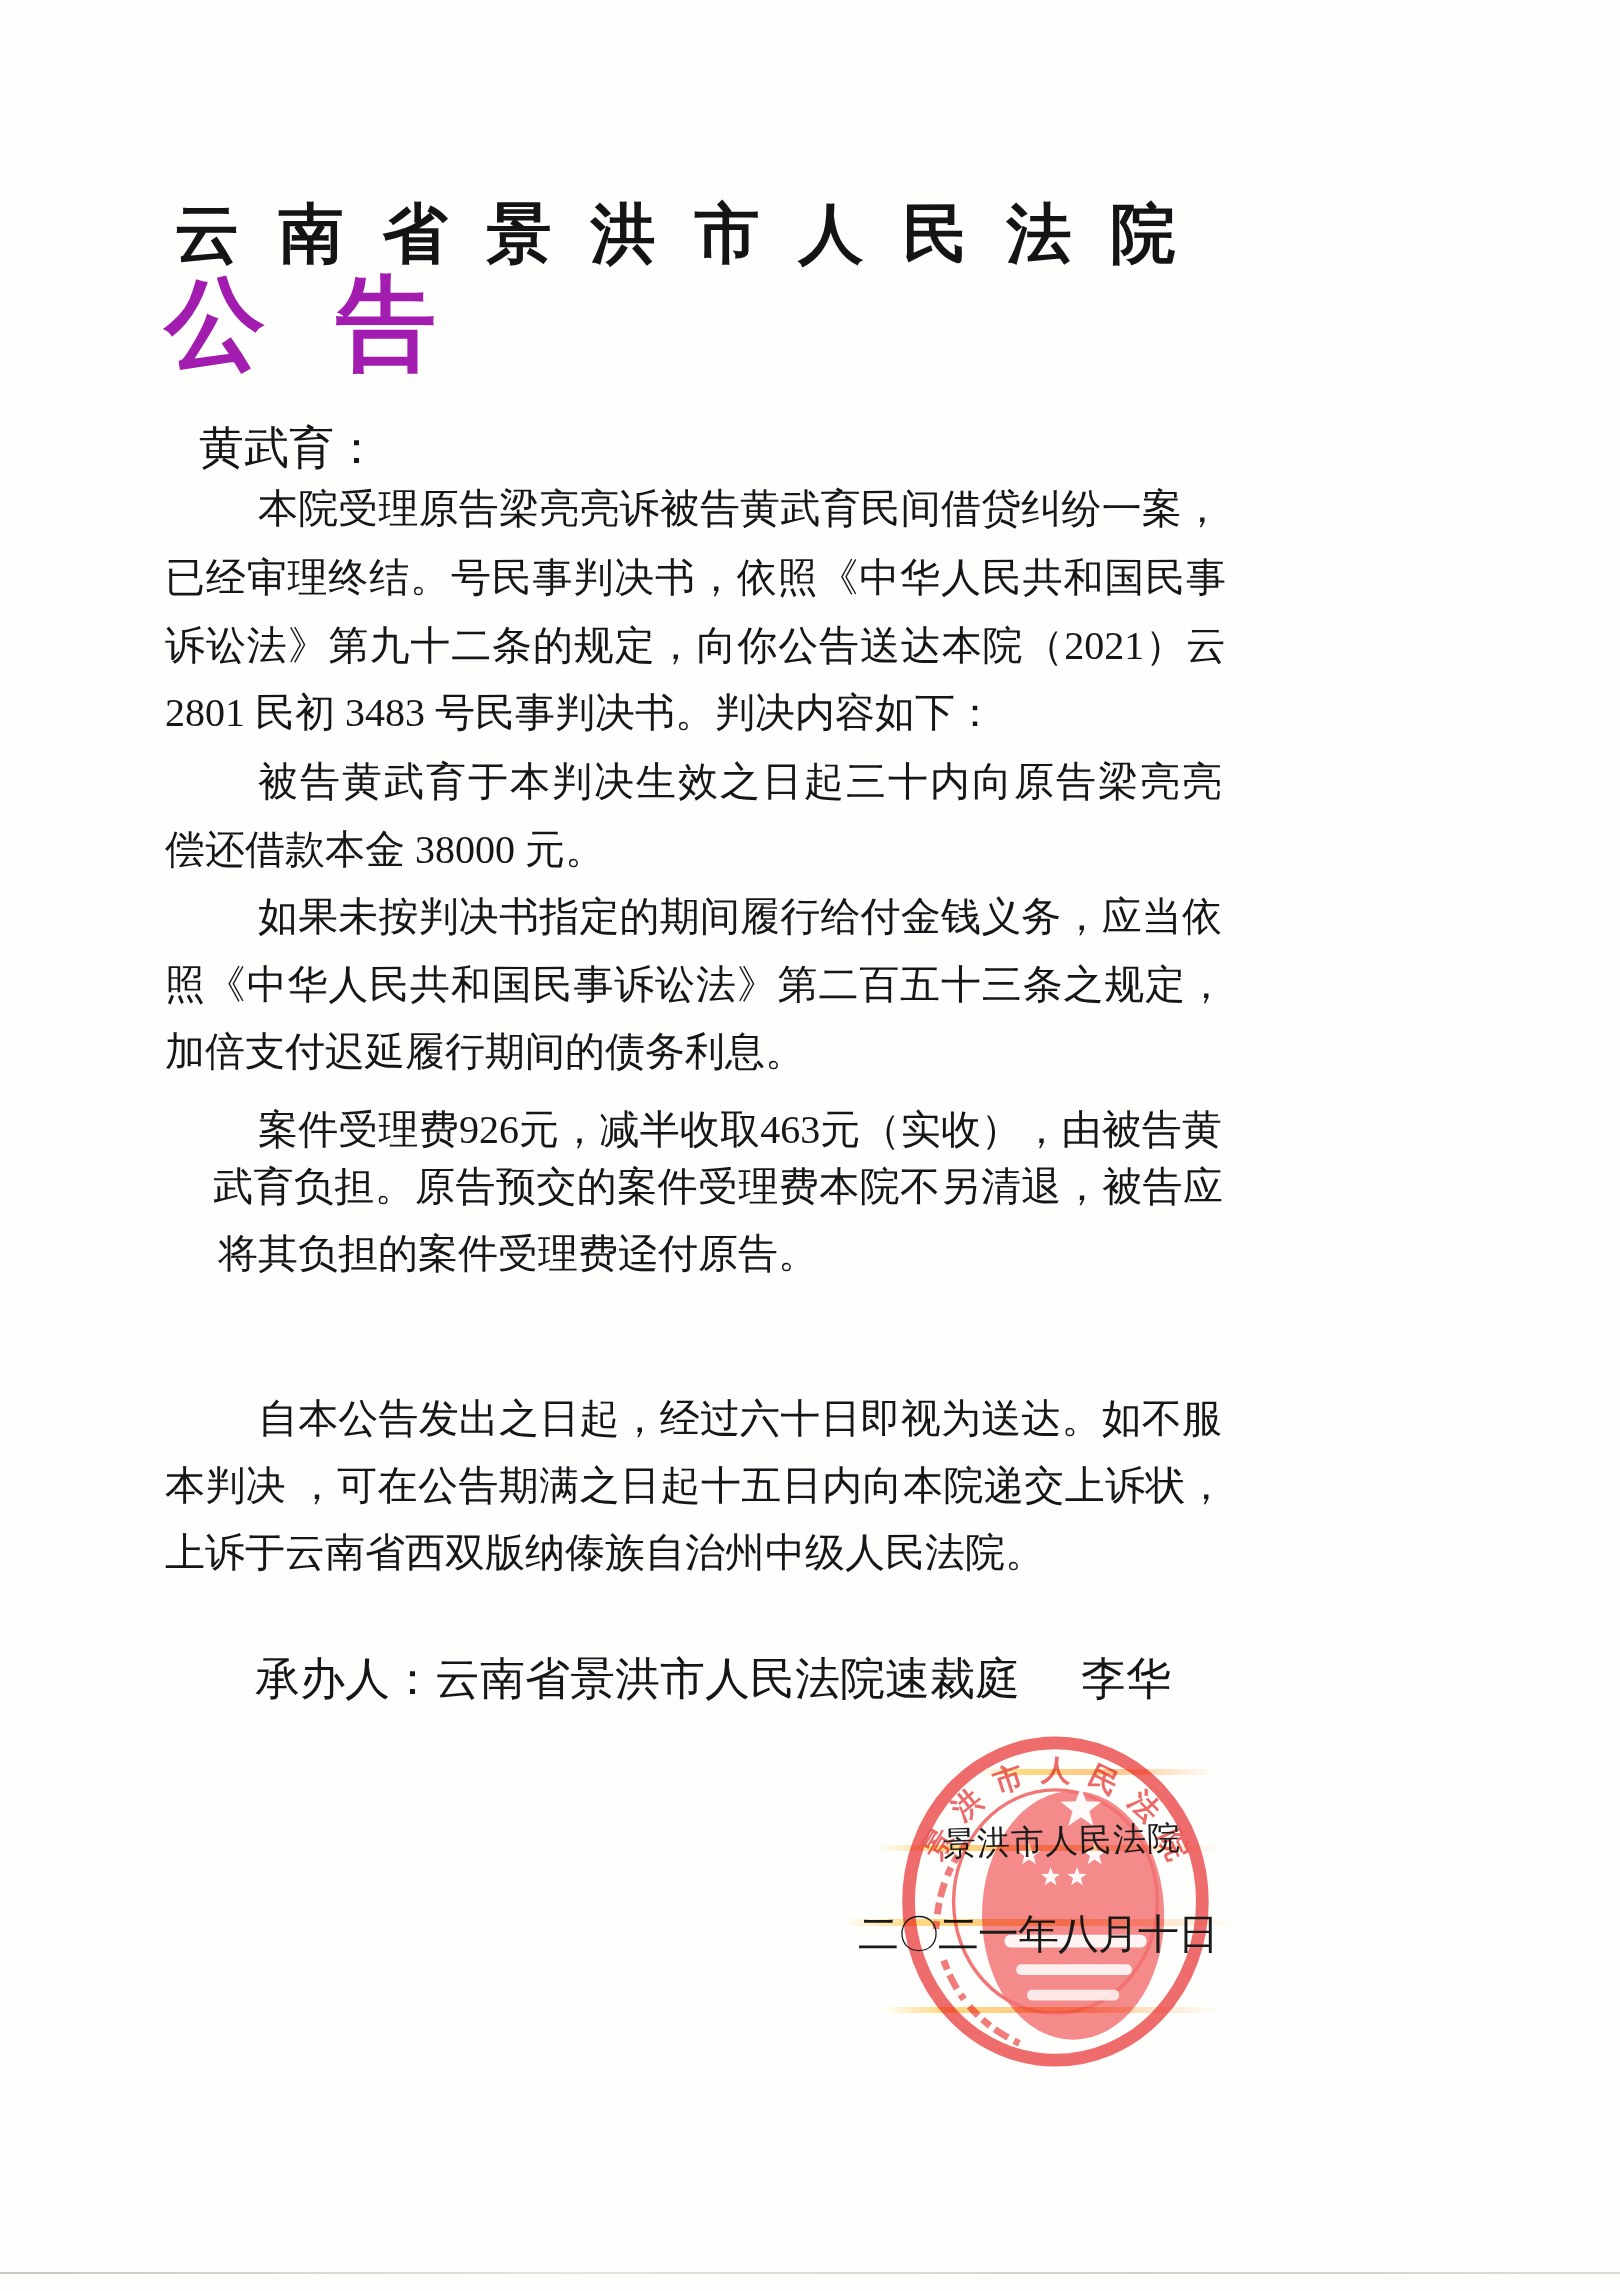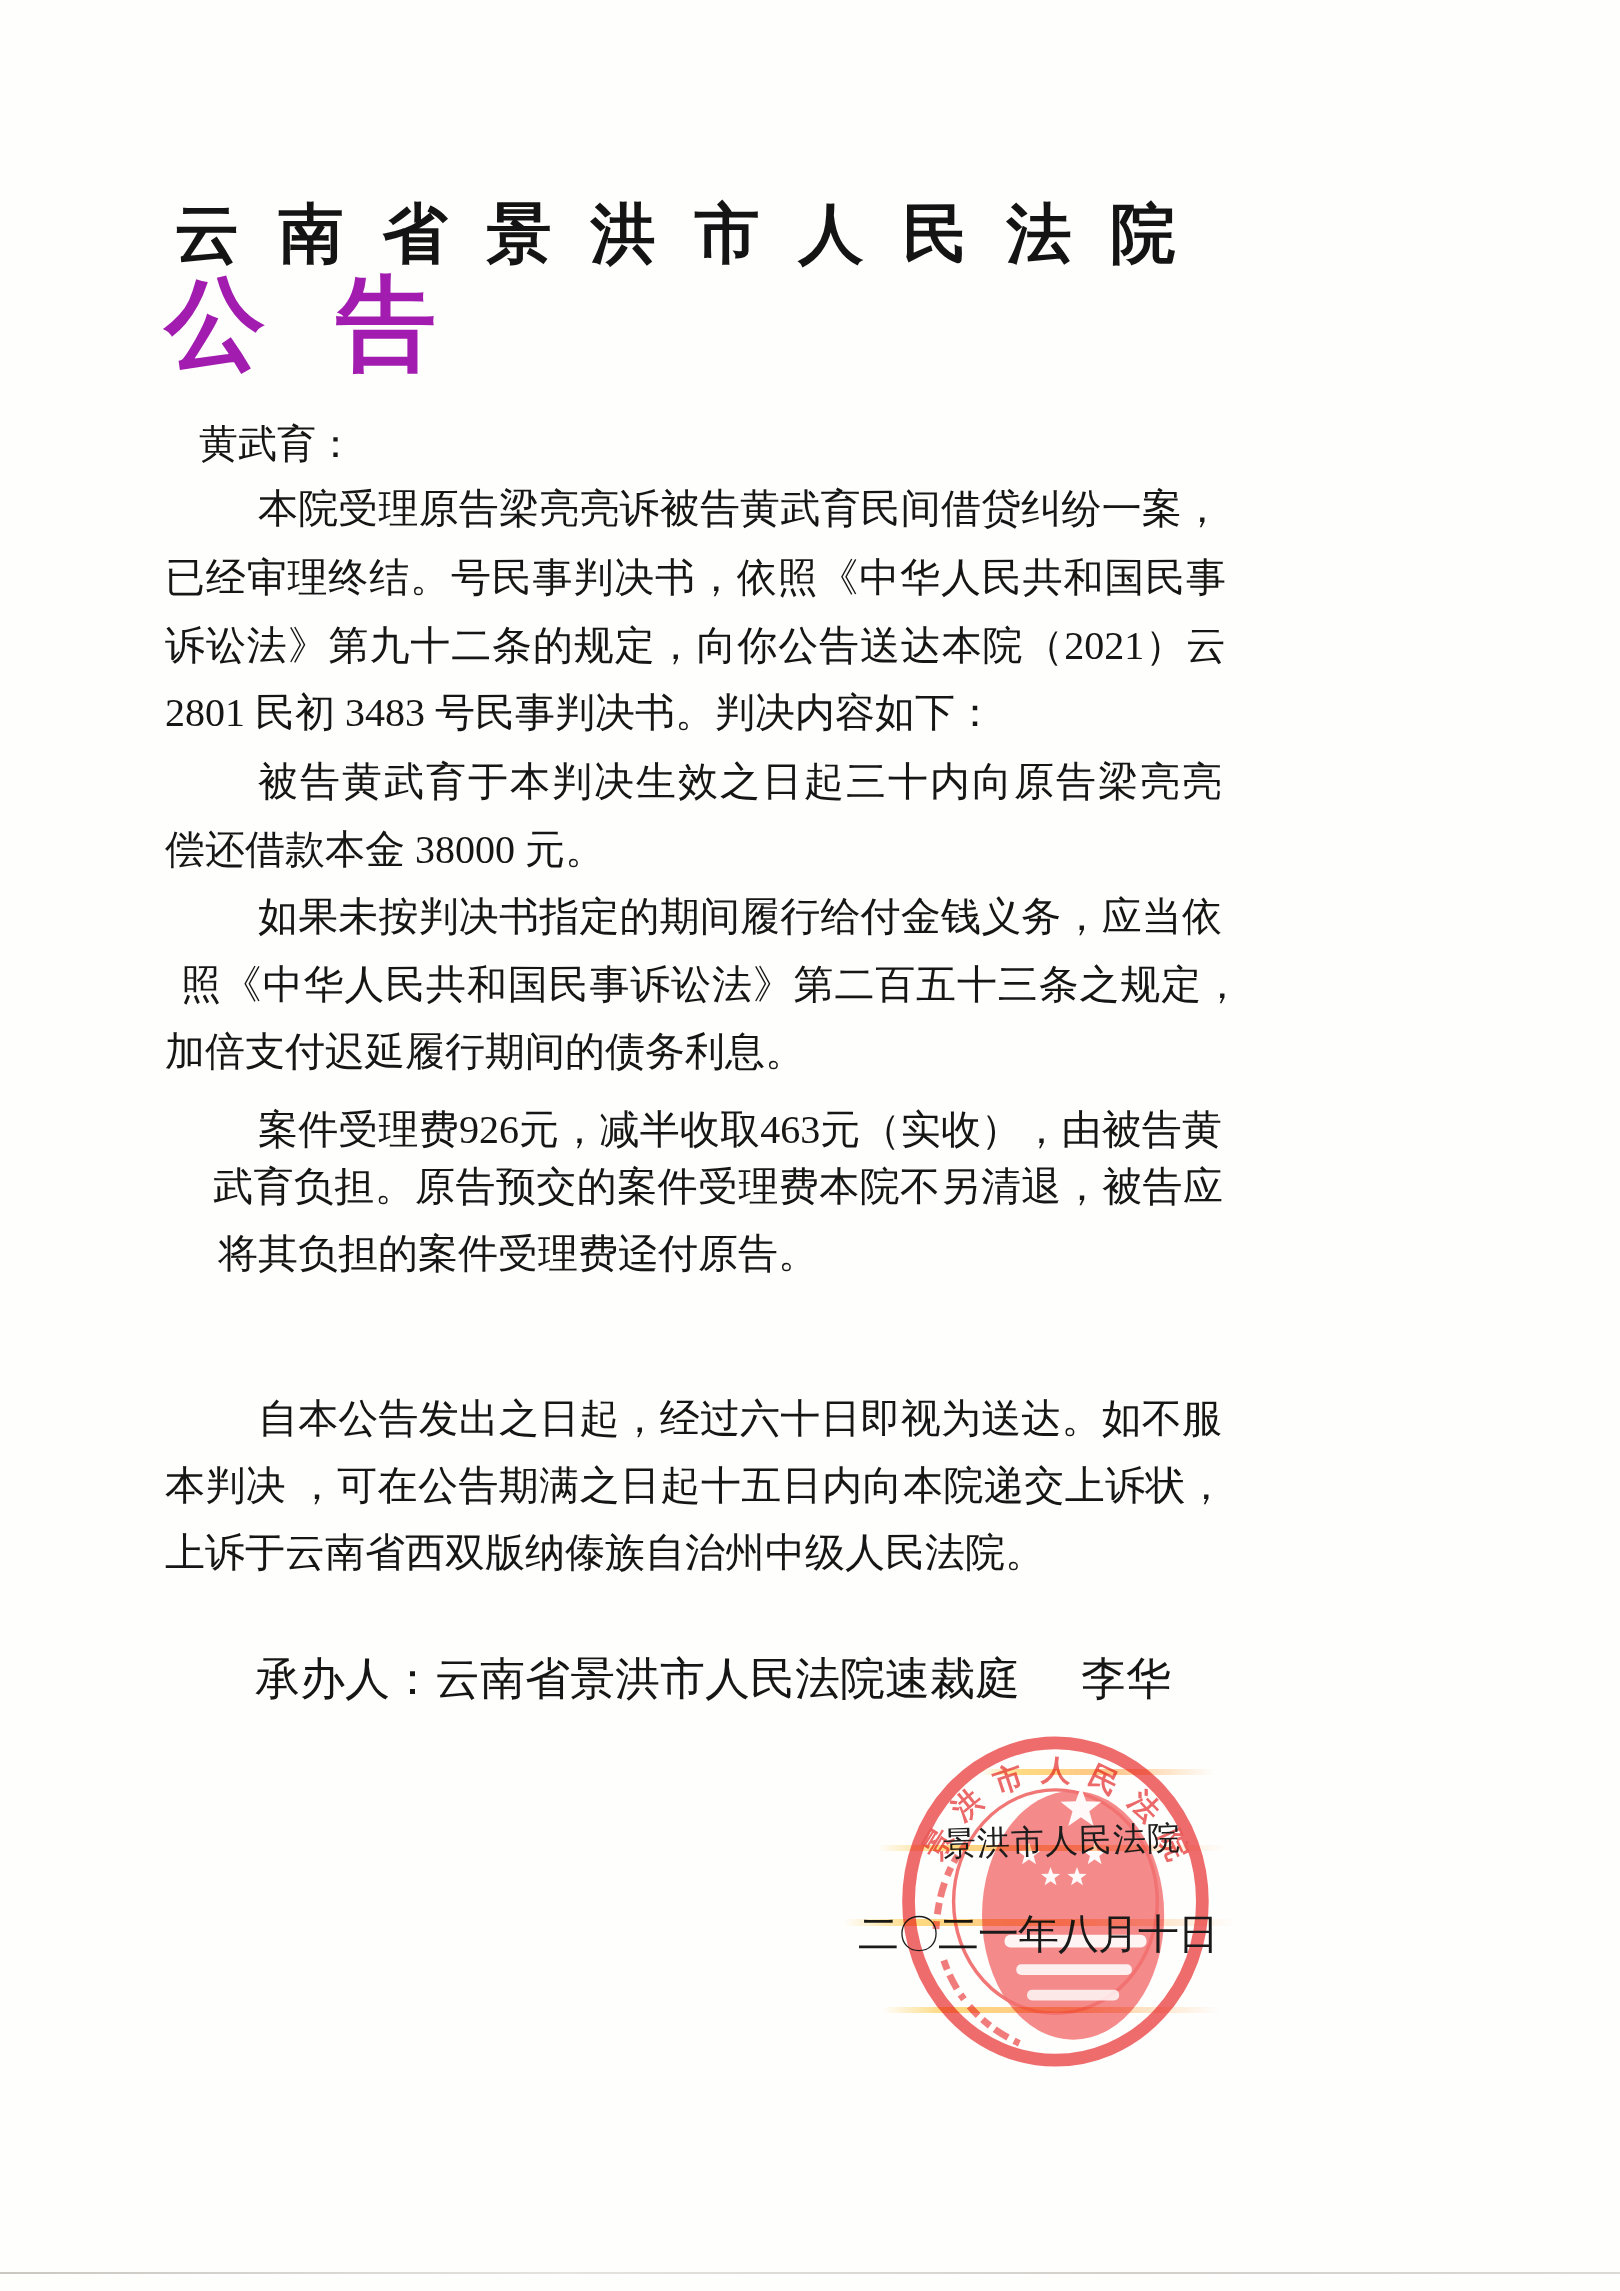--- a/index.html
+++ b/index.html
@@ -10,21 +10,21 @@
   .court-title{
     position:absolute;top:200px;left:165px;width:1059px;text-align:center;
     font-family:Liberation Serif, serif;font-weight:700;
     font-size:65px;letter-spacing:39px;line-height:1.05;color:#141414;white-space:nowrap;
   }
   .doc-title{
     position:absolute;top:271px;left:165px;width:1059px;text-align:left;
     font-family:"DejaVu Sans","Liberation Sans",sans-serif;font-weight:700;
     font-size:100px;letter-spacing:71px;line-height:1.05;color:#a21caf;white-space:nowrap;
   }
-  .recipient{position:absolute;top:421px;left:199px;font-size:39px;line-height:1.2;}
+  .recipient{position:absolute;top:421px;left:199px;font-size:45px;line-height:1.2;}
   .line{position:absolute;font-size:40px;line-height:1.35;color:#161616;}
   .just{text-align:justify;text-align-last:justify;}
   .handler{position:absolute;top:1649px;left:255px;font-size:45px;white-space:nowrap;}
   .handler .name{margin-left:61px;}
   .seal-svg{position:absolute;left:887px;top:1733px;width:333px;height:343px;z-index:1;}
   .seal-name{
     position:absolute;top:1819px;left:943px;width:245px;font-size:33px;letter-spacing:1px;
     color:#1d1d1d;transform:rotate(-1.5deg);z-index:2;white-space:nowrap;
   }
   .seal-date{
@@ -46,21 +46,21 @@
 
   <div class="recipient">黄武育：</div>
 
   <div class="line just" style="top:482px;left:258px;width:964px;">本院受理原告梁亮亮诉被告黄武育民间借贷纠纷一案，</div>
   <div class="line just" style="top:551px;left:165px;width:1061px;">已经审理终结。号民事判决书，依照《中华人民共和国民事</div>
   <div class="line just" style="top:619px;left:165px;width:1061px;">诉讼法》第九十二条的规定，向你公告送达本院（2021）云</div>
   <div class="line" style="top:686px;left:165px;width:1061px;">2801 民初 3483 号民事判决书。判决内容如下：</div>
   <div class="line just" style="top:755px;left:258px;width:964px;">被告黄武育于本判决生效之日起三十内向原告梁亮亮</div>
   <div class="line" style="top:823px;left:165px;width:1061px;">偿还借款本金 38000 元。</div>
   <div class="line just" style="top:890px;left:258px;width:964px;">如果未按判决书指定的期间履行给付金钱义务，应当依</div>
-  <div class="line just" style="top:958px;left:165px;width:1061px;margin-left:16px;">照《中华人民共和国民事诉讼法》第二百五十三条之规定，</div>
+  <div class="line just" style="top:958px;left:165px;width:1061px;">照《中华人民共和国民事诉讼法》第二百五十三条之规定，</div>
   <div class="line" style="top:1025px;left:165px;width:1061px;">加倍支付迟延履行期间的债务利息。</div>
   <div class="line just" style="top:1093px;left:258px;width:964px;margin-top:10px;">案件受理费926元，减半收取463元（实收），由被告黄</div>
   <div class="line just" style="top:1160px;left:213px;width:1010px;">武育负担。原告预交的案件受理费本院不另清退，被告应</div>
   <div class="line" style="top:1227px;left:218px;width:1010px;">将其负担的案件受理费迳付原告。</div>
   <div class="line just" style="top:1392px;left:258px;width:964px;">自本公告发出之日起，经过六十日即视为送达。如不服</div>
   <div class="line just" style="top:1459px;left:165px;width:1061px;">本判决 ，可在公告期满之日起十五日内向本院递交上诉状，</div>
   <div class="line" style="top:1526px;left:165px;width:1061px;">上诉于云南省西双版纳傣族自治州中级人民法院。</div>
 
   <div class="handler">
     <span>承办人：云南省景洪市人民法院速裁庭</span><span class="name">李华</span>

